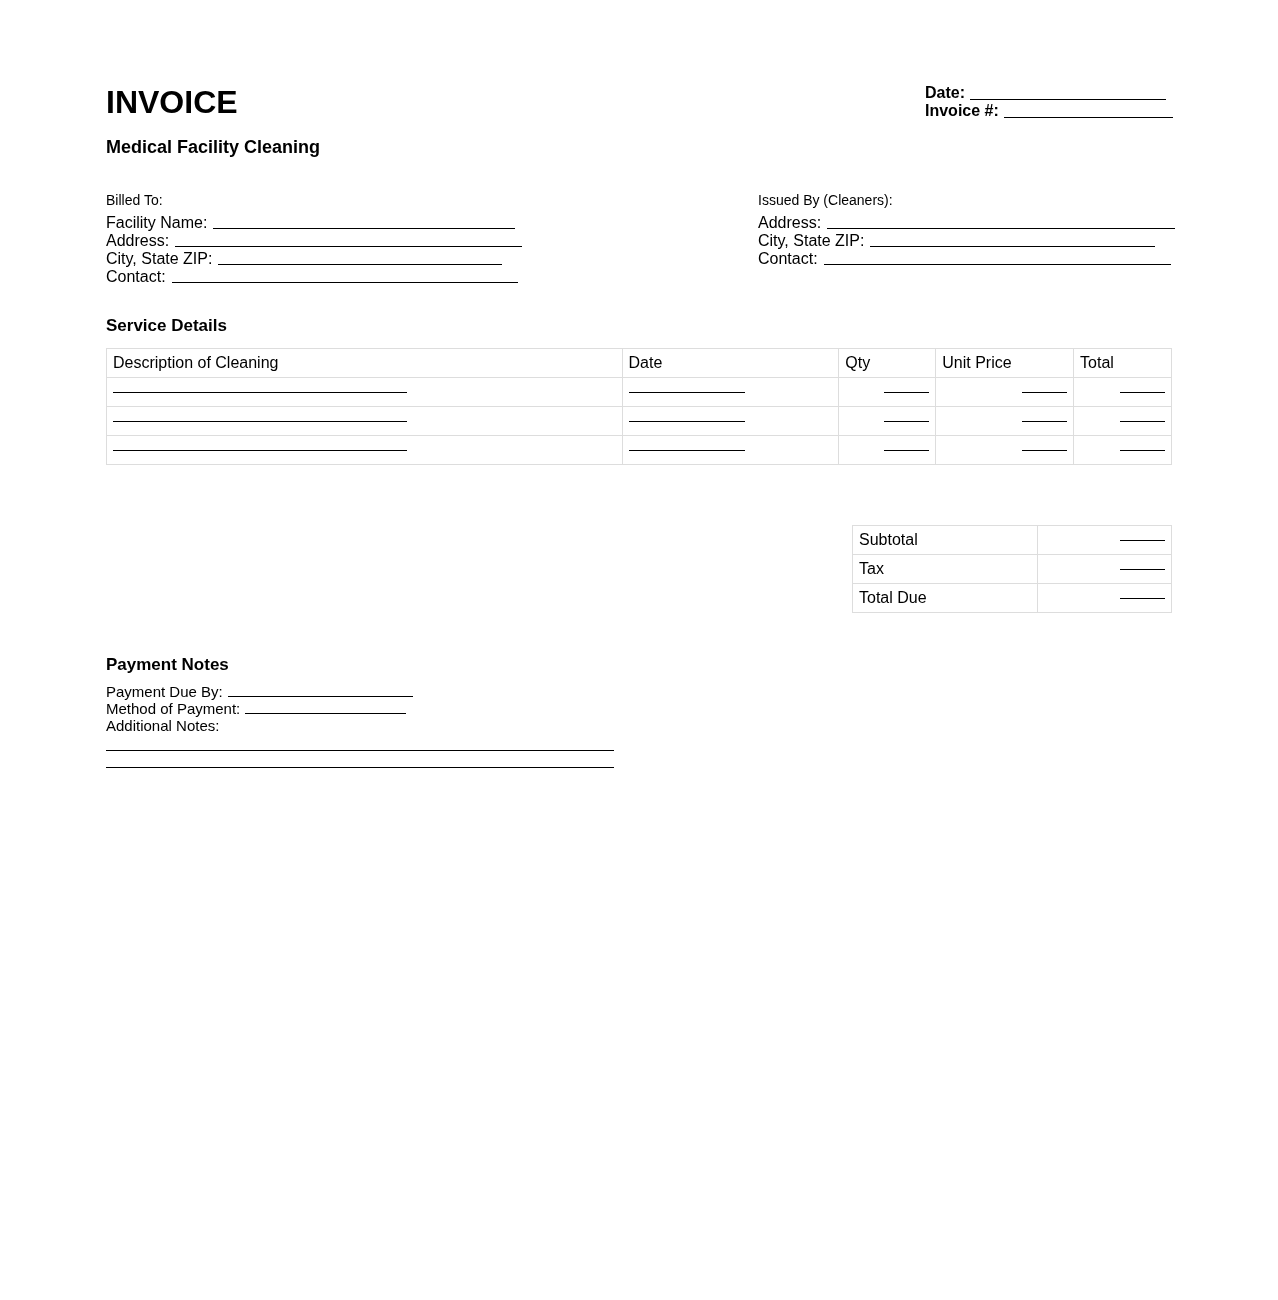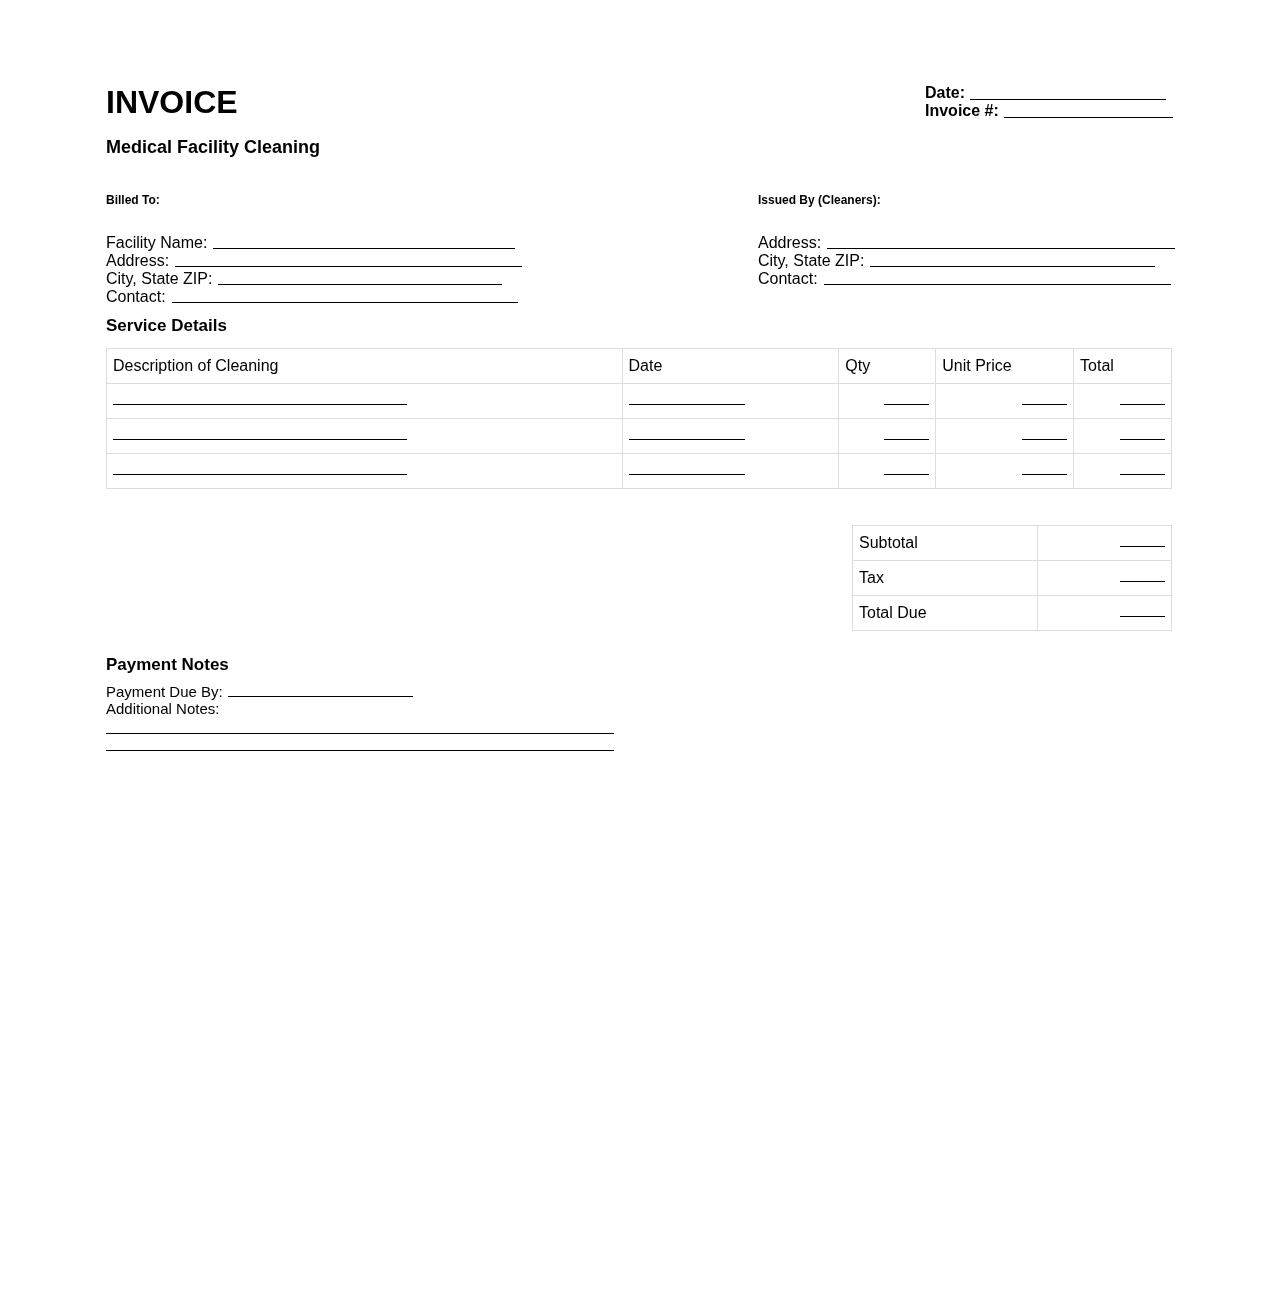--- a/index.html
+++ b/index.html
@@ -26,41 +26,41 @@
     .uline {
       display: inline-block;
       border-bottom: 1.3px solid #000;
       height: 14px;
       margin-left: 5px;
       vertical-align: baseline;
     }
 
     .party { position: absolute; top: 190px; }
     .party h2 {
-      font-size: 12px; font-weight: bold; line-height: 20px; margin-bottom: 24px;
+      font-size: 14px; font-weight: normal; line-height: 20px; margin-bottom: 4px;
     }
     .party .field {
       font-size: 16px; line-height: 18px; white-space: nowrap;
       display: flex; align-items: flex-start;
     }
     .party .field .uline { height: 15px; margin-left: 6px; }
 
     .section-title {
       position: absolute; left: 106px;
       font-size: 17px; font-weight: bold; line-height: 20px;
     }
 
     table.grid {
       position: absolute;
       border-collapse: collapse;
       font-size: 16px;
     }
     table.grid td, table.grid th {
       border: 1px solid #dddddd;
-      height: 35px;
+      height: 29px;
       padding: 0 6px;
       font-weight: normal;
       text-align: left;
       vertical-align: middle;
     }
     table.grid td.cell { vertical-align: bottom; padding-bottom: 9px; }
     .r { text-align: right !important; }
     .blank {
       display: inline-block; border-bottom: 1.3px solid #000; height: 1px;
     }
@@ -187,17 +187,21 @@
   </table>
 
 <div class="section-title" style="top:655px">Payment Notes</div>
 
 <div class="notes">
   <div class="field">
     <span>Payment Due By:</span>
     <span class="uline" style="width:185px"></span>
   </div>
   <div class="field">
+    <span>Method of Payment:</span>
+    <span class="uline" style="width:161px"></span>
+  </div>
+  <div class="field">
     <span>Additional Notes:</span>
   </div>
   <div class="longline"></div>
   <div class="longline"></div>
 </div>
 
 </body></html>

